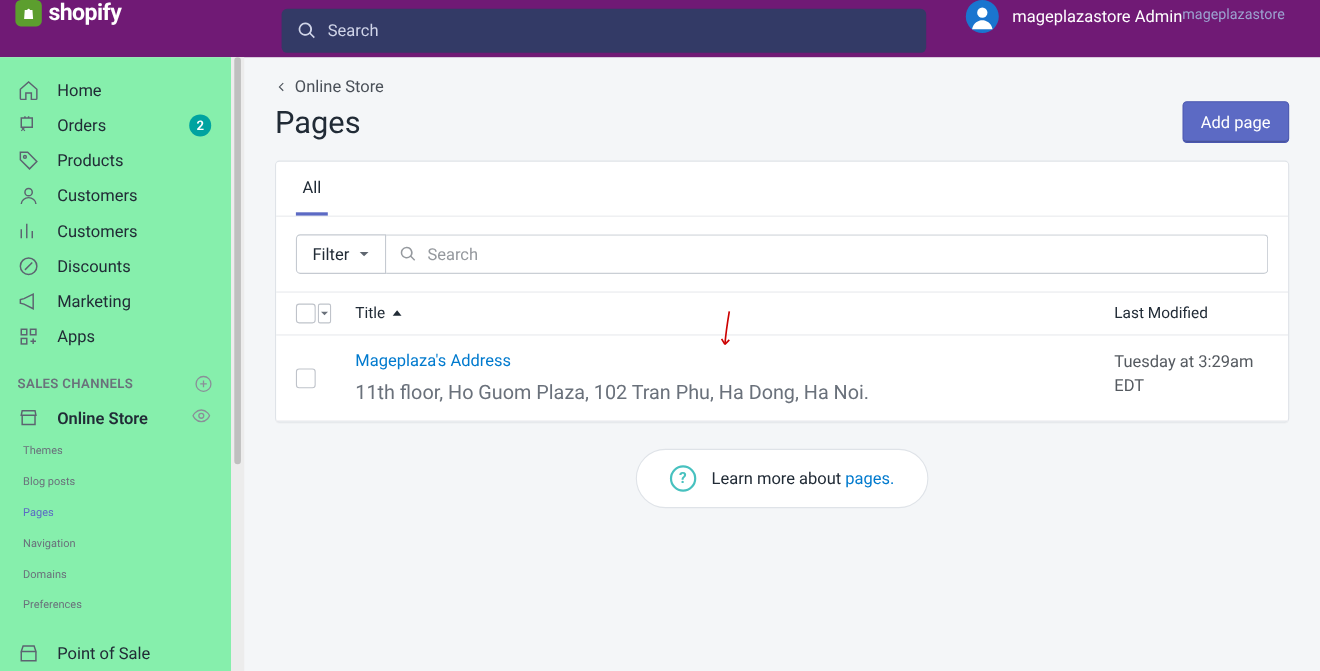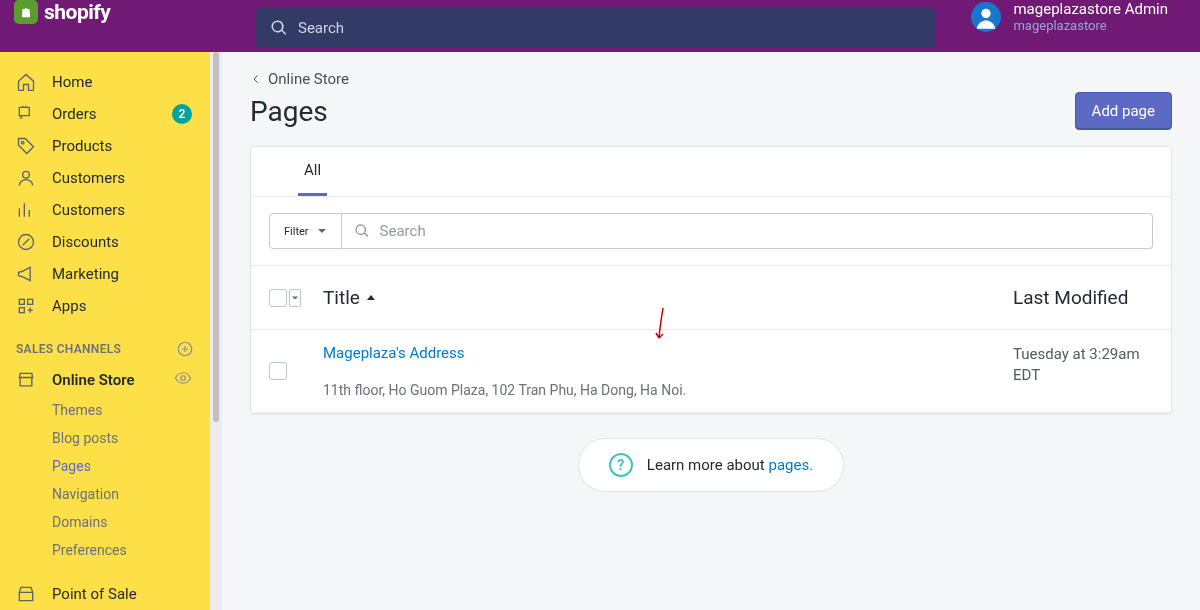--- a/index.html
+++ b/index.html
@@ -10,68 +10,68 @@
 .logo-badge svg { width:14px; height:16px; fill:white; }
 .logo-text { color:white; font-weight:700; font-size:21px; letter-spacing:-0.5px; }
 .search-wrap { flex:1; padding: 8px 36px 8px 0; }
 .search-bar { background:#333a66; height:40px; border-radius:5px; display:flex; align-items:center; padding:0 14px; gap:10px; }
 .search-bar svg { width:18px; height:18px; fill:#d0d4e8; }
 .search-bar input { flex:1; background:transparent; border:none; outline:none; color:#d0d4e8; font-size:15px; }
 .search-bar input::placeholder { color:#d0d4e8; }
 .user-area { display:flex; align-items:center; gap:12px; padding-right:32px; }
 .avatar { width:30px; height:30px; border-radius:50%; background:#1a75cf; display:flex; align-items:center; justify-content:center; }
 .avatar svg { width:28px; height:28px; }
-.user-names { display:flex; flex-direction:column; line-height:1.2; }
+.user-names { display:flex; flex-direction:row; line-height:1.2; }
 .user-primary { color:white; font-size:15px; }
 .user-secondary { color:#9ca3d0; font-size:13px; }
 .content-row { display:flex; height:558px; }
 .sidebar-wrap { display:flex; }
-.sidebar { width:210px; background:#fde047; padding-top:14px; overflow-y:auto; }
+.sidebar { width:210px; background:#86efac; padding-top:14px; overflow-y:auto; }
 .scroll-track { width:12px; background:#ececec; position:relative; }
 .scroll-thumb { position:absolute; left:3px; top:0; width:6px; height:370px; background:#bfbfbf; border-radius:3px; }
 .nav-item { display:flex; align-items:center; height:32px; padding:0 16px; cursor:pointer; gap:16px; color:#212b36; font-size:15px; position:relative; }
 .nav-item svg { width:20px; height:20px; fill:none; stroke:#5c6370; stroke-width:1.6; }
 .nav-item.active { font-weight:600; }
 .nav-item .badge { position:absolute; right:18px; width:20px; height:20px; background:#00a3a0; color:white; border-radius:50%; display:flex; align-items:center; justify-content:center; font-size:12px; font-weight:600; }
 .nav-item .trail-icon { position:absolute; right:18px; color:#8a8f98; }
 .nav-item .trail-icon svg { width:18px; height:18px; stroke:#8a8f98; }
 .section-label { display:flex; align-items:center; justify-content:space-between; padding:18px 16px 6px; font-size:12px; font-weight:600; color:#6a717b; letter-spacing:0.3px; }
 .section-label svg { width:18px; height:18px; stroke:#8a8f98; fill:none; stroke-width:1.6; }
-.sub-item { height:28px; display:flex; align-items:center; padding-left:52px; font-size:14px; color:#6a717b; cursor:pointer; }
+.sub-item { height:28px; display:flex; align-items:center; padding-left:21px; font-size:10px; color:#6a717b; cursor:pointer; }
 .sub-item.selected { color:#5c6ac4; }
 .main { flex:1; padding:18px 28px 0 28px; overflow-y:auto; }
 .breadcrumb { display:flex; align-items:center; gap:6px; color:#4a5058; font-size:15px; margin-bottom:4px; cursor:pointer; }
 .breadcrumb svg { width:12px; height:12px; stroke:#4a5058; stroke-width:2; fill:none; }
 .page-head { display:flex; justify-content:space-between; align-items:center; margin-bottom:16px; }
 .page-title { font-size:28px; font-weight:400; color:#212b36; }
 .add-btn { background:#5c6ac4; color:white; border:none; padding:9px 16px; font-size:15px; border-radius:4px; cursor:pointer; box-shadow:inset 0 -1px 0 rgba(0,0,0,0.2); border:1px solid #4a57b0; }
 .card { background:white; border:1px solid #dfe3e8; border-radius:4px; box-shadow:0 1px 0 rgba(0,0,0,0.03); }
 .tabs { display:flex; padding:0 18px; border-bottom:1px solid #e8eaed; }
 .tab { padding:14px 6px; font-size:15px; color:#212b36; border-bottom:3px solid transparent; cursor:pointer; }
-.tab.active { border-bottom-color:#5c6ac4;margin-left:29px; }
+.tab.active { border-bottom-color:#5c6ac4; }
 .filters { display:flex; padding:16px 18px; gap:0; }
-.filter-btn { border:1px solid #c5cad1; background:white; border-radius:4px 0 0 4px; padding:8px 14px; font-size:11px; color:#212b36; display:flex; align-items:center; gap:8px; cursor:pointer; }
+.filter-btn { border:1px solid #c5cad1; background:white; border-radius:4px 0 0 4px; padding:8px 14px; font-size:15px; color:#212b36; display:flex; align-items:center; gap:8px; cursor:pointer; }
 .filter-btn svg { width:10px; height:10px; fill:#5f6670; }
 .filter-search { flex:1; border:1px solid #c5cad1; border-left:none; border-radius:0 4px 4px 0; padding:8px 12px; display:flex; align-items:center; gap:10px; }
 .filter-search svg { width:16px; height:16px; fill:#95999e; }
 .filter-search input { flex:1; border:none; outline:none; font-size:15px; color:#333; }
 .filter-search input::placeholder { color:#95999e; }
-.table-head { display:flex; align-items:center; border-top:1px solid #e8eaed; border-bottom:1px solid #e8eaed; padding:20px 18px; font-size:19px; color:#212b36; }
+.table-head { display:flex; align-items:center; border-top:1px solid #e8eaed; border-bottom:1px solid #e8eaed; padding:10px 18px; font-size:14px; color:#212b36; }
 .check-col { width:54px; display:flex; align-items:center; gap:2px; }
 .checkbox { width:18px; height:18px; border:1px solid #bfc3ca; border-radius:3px; background:white; cursor:pointer; }
 .check-caret { width:12px; height:18px; border:1px solid #bfc3ca; border-radius:2px; display:flex; align-items:center; justify-content:center; cursor:pointer; }
 .check-caret svg { width:8px; height:8px; fill:#6a717b; }
 .title-col { flex:1; display:flex; align-items:center; gap:6px; cursor:pointer; }
 .title-col svg { width:10px; height:10px; fill:#212b36; }
 .mod-col { width:140px; text-align:left; }
 .row { display:flex; padding:14px 18px; border-bottom:1px solid #f0f1f3; position:relative; }
 .row .check-col { width:54px; }
 .row-content { flex:1; }
 .row-title { color:#007ace; font-size:15px; cursor:pointer; }
-.row-sub { color:#6a717b; font-size:14px; margin-top:20px; }
+.row-sub { color:#6a717b; font-size:18px; margin-top:10px; }
 .row-date { width:140px; color:#555a60; font-size:15px; line-height:1.4; }
 .arrow-annot { position:absolute; left:400px; top:-24px; pointer-events:none; }
 .learn-box { margin:24px auto 0; width:fit-content; border:1px solid #dfe3e8; border-radius:999px; padding:14px 30px; display:flex; align-items:center; gap:14px; background:white; }
 .q-icon { width:24px; height:24px; border:2px solid #47c1bf; border-radius:50%; display:flex; align-items:center; justify-content:center; color:#47c1bf; font-weight:700; font-size:14px; }
 .learn-text { font-size:15px; color:#212b36; }
 .learn-text a { color:#007ace; text-decoration:none; }
 </style>
 </head>
 <body>
 

